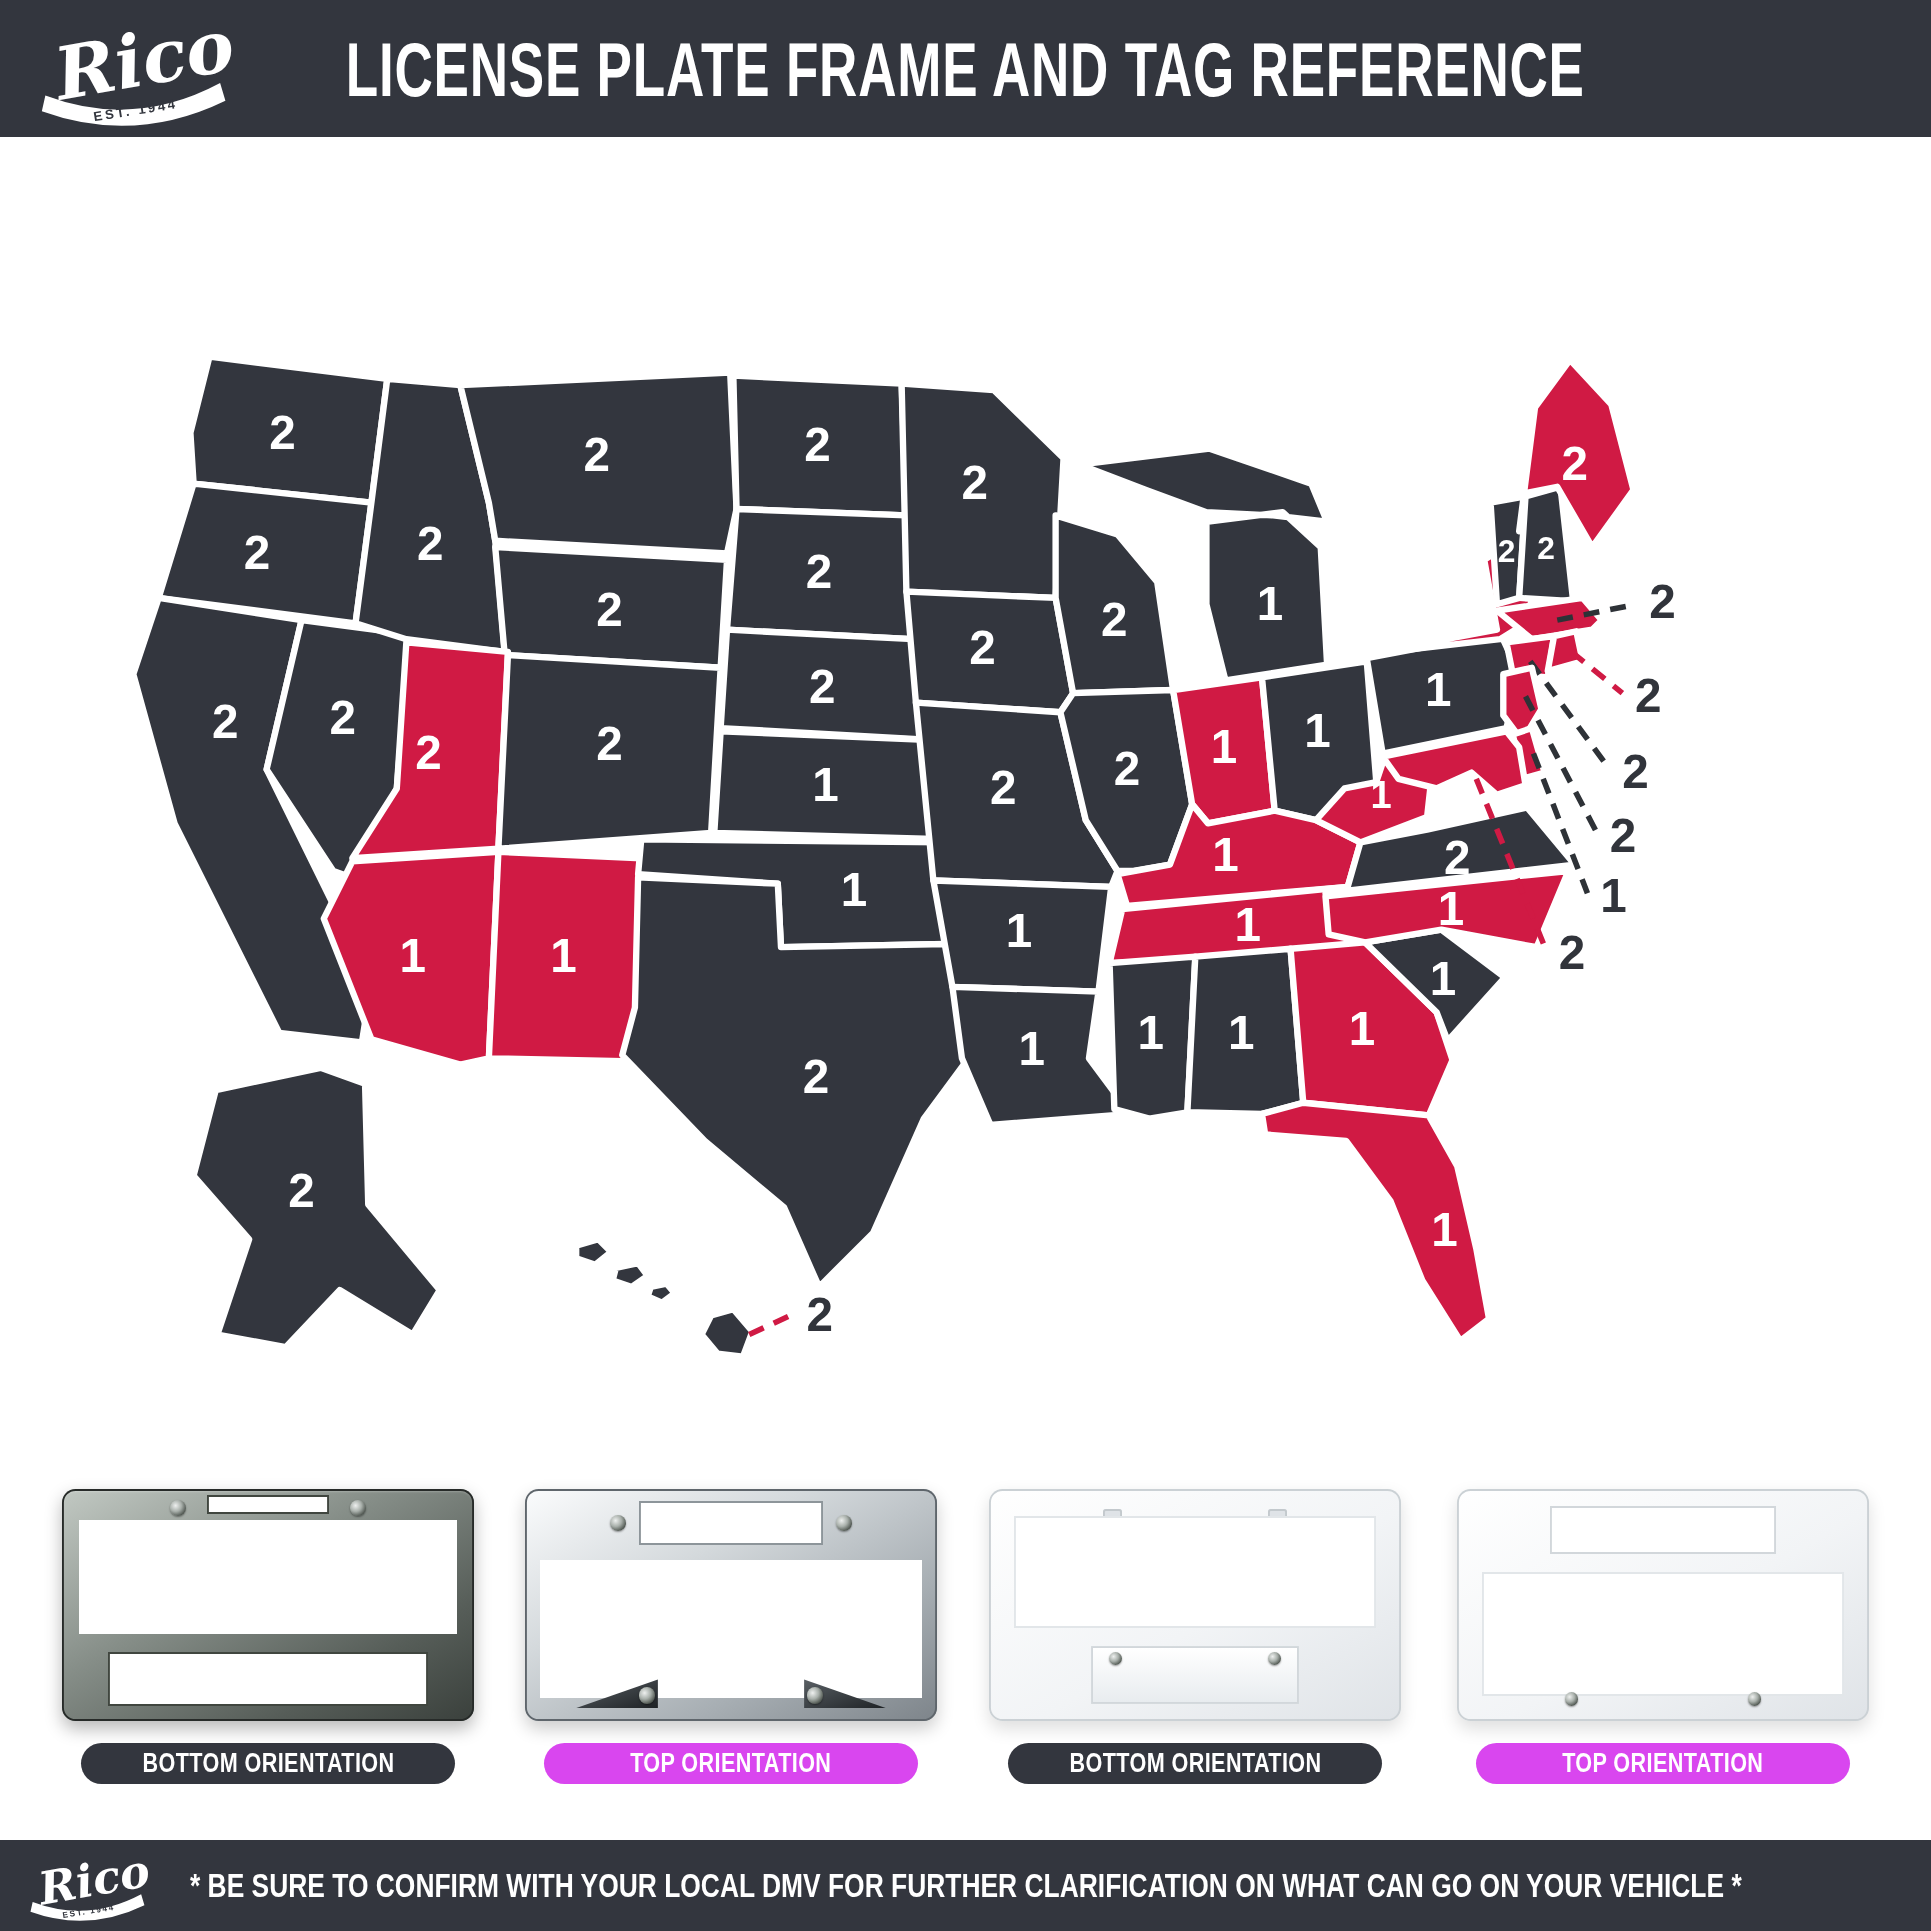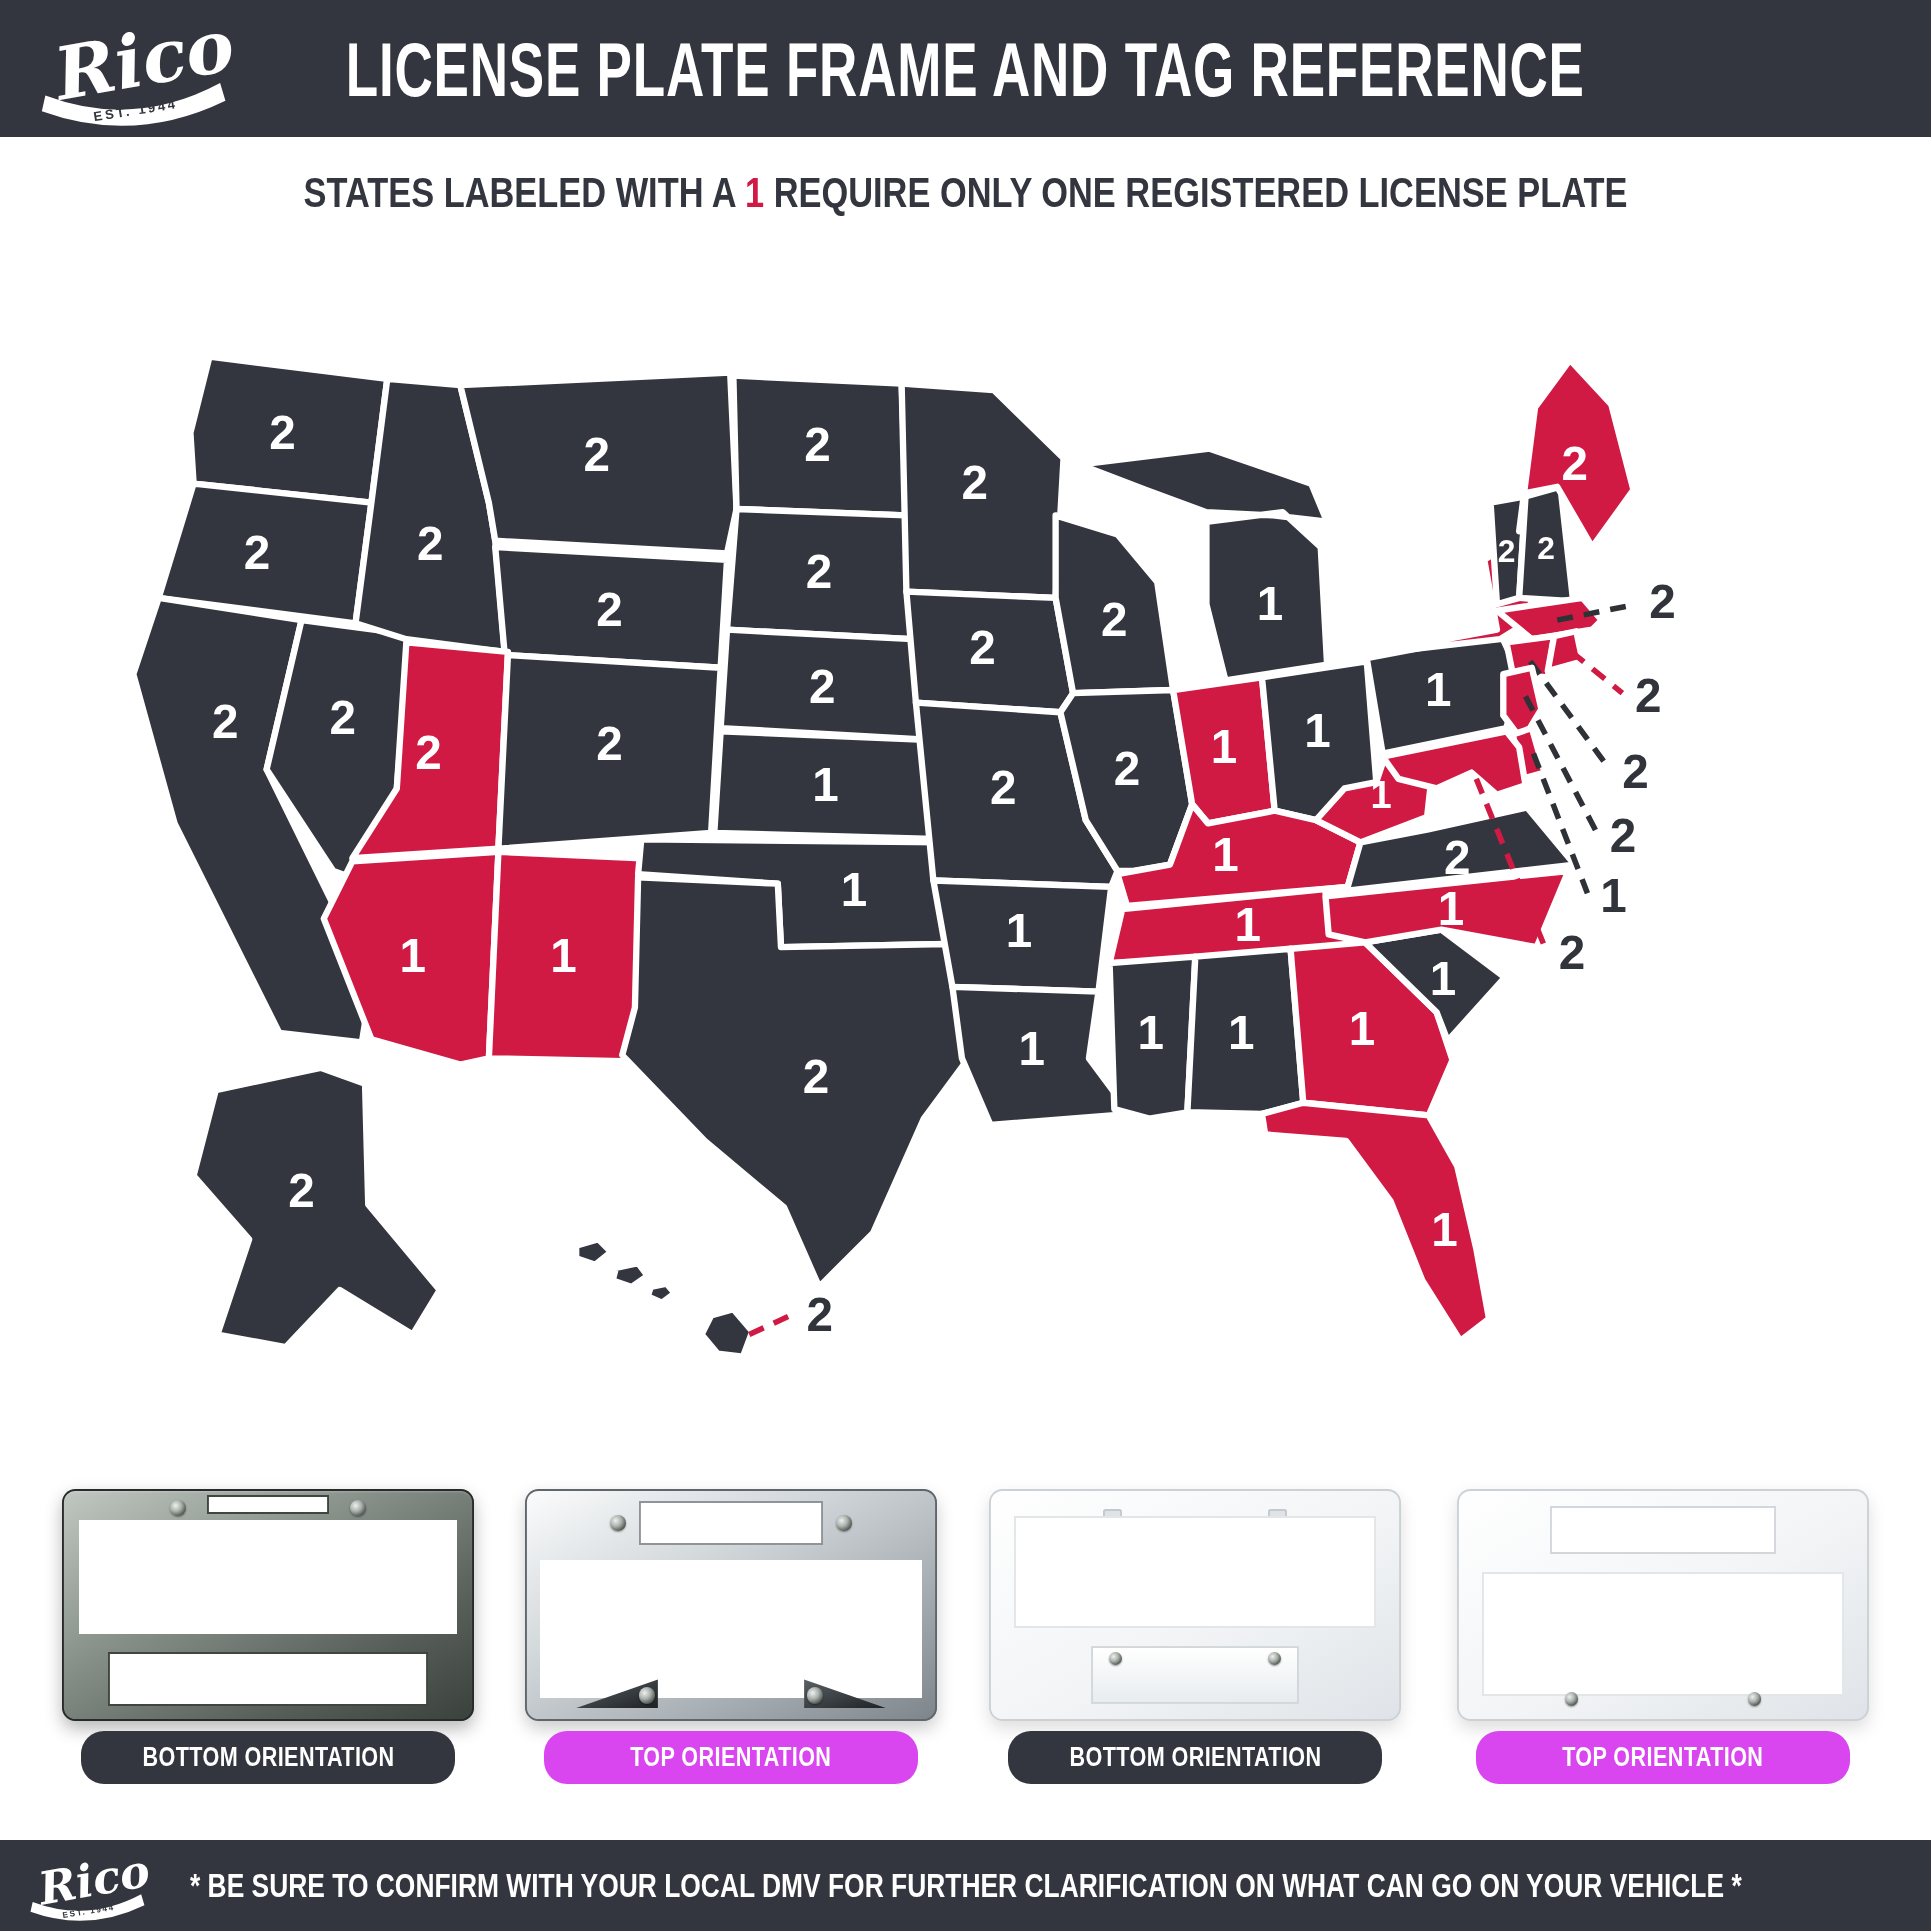--- a/index.html
+++ b/index.html
@@ -67,21 +67,21 @@
   .white .btab{position:absolute;left:104px;right:104px;bottom:19.3px;height:54px;
     background:linear-gradient(#ffffff,#e8ecef);box-shadow:0 0 0 1.9px #d2d7db;}
   .white .screw.sbl{left:120px;bottom:56px;width:13.5px;height:13.5px;}
   .white .screw.sbr{right:120px;bottom:56px;width:13.5px;height:13.5px;}
   .white.o-top .win{top:83px;left:25px;right:25px;bottom:25px;box-shadow:inset 0 0 0 1.9px #e2e6e9;}
   .white .topslot{position:absolute;top:17.4px;left:93px;right:93px;height:48px;background:#fff;
     box-shadow:inset 0 0 0 1.9px #d2d7db;}
   .white.o-top .screw.sbl{left:108px;bottom:15.4px;}
   .white.o-top .screw.sbr{right:108px;bottom:15.4px;}
 
-  .pill{position:absolute;bottom:0;left:23px;right:23px;height:53px;border-radius:23px;
+  .pill{position:absolute;bottom:0;left:23px;right:23px;height:41px;border-radius:23px;
     display:flex;align-items:center;justify-content:center;color:#ffffff;font-weight:bold;
     font-size:27px;letter-spacing:0.5px;text-align:right;}
   .pill.dark{background:#33363e;}
   .pill.red{background:#d946ef;}
 
   
   footer{position:absolute;left:0;right:0;bottom:0;height:91px;background:#33363e;}
   .foot-logo{position:absolute;left:25px;top:1.9px;width:126px;height:87px;}
   .foot-logo svg{width:100%;height:100%;}
   .foot-note{position:absolute;left:0;right:0;top:0;height:91px;display:flex;align-items:center;
@@ -97,21 +97,20 @@
         </g>
         <path d="M14,96 Q115,134 212,82 L218,102 Q115,152 10,114 Z" fill="#ffffff"></path>
         <text x="68" y="118" font-family="Liberation Sans, sans-serif" font-weight="bold" font-size="15" letter-spacing="3" fill="#33363e" transform="rotate(-9 115 112)">EST. 1944</text>
       </svg></div>
   <h1>
       <span class="cond">LICENSE PLATE FRAME AND TAG REFERENCE</span>
     </h1>
 </header>
 
 <div class="legend">
-  <div><span class="cond"><span>STATES LABELED WITH A </span><span class="red">1</span><span> REQUIRE ONLY ONE REGISTERED LICENSE PLATE</span></span></div>
 </div>
 
 <div class="map-wrap">
   <svg id="mapsvg" viewBox="0 0 1040 720" preserveAspectRatio="xMidYMin meet">
       <path d="M62,78 L74,30 L186,44 L176,122 L64,110 Z" fill="#33363e" stroke="#ffffff" stroke-width="4" stroke-linejoin="round"></path>
       <text x="120" y="80" fill="#ffffff" font-size="30" font-weight="bold" text-anchor="middle" dominant-baseline="middle" font-family="Liberation Sans, sans-serif">2</text>
       <path d="M64,110 L176,122 L166,198 L42,182 Z" fill="#33363e" stroke="#ffffff" stroke-width="4" stroke-linejoin="round"></path>
       <text x="104" y="156" fill="#ffffff" font-size="30" font-weight="bold" text-anchor="middle" dominant-baseline="middle" font-family="Liberation Sans, sans-serif">2</text>
       <path d="M42,182 L132,196 L110,290 L176,424 L170,462 L118,456 L52,324 L26,230 Z" fill="#33363e" stroke="#ffffff" stroke-width="4" stroke-linejoin="round"></path>
       <text x="84" y="262" fill="#ffffff" font-size="30" font-weight="bold" text-anchor="middle" dominant-baseline="middle" font-family="Liberation Sans, sans-serif">2</text>

